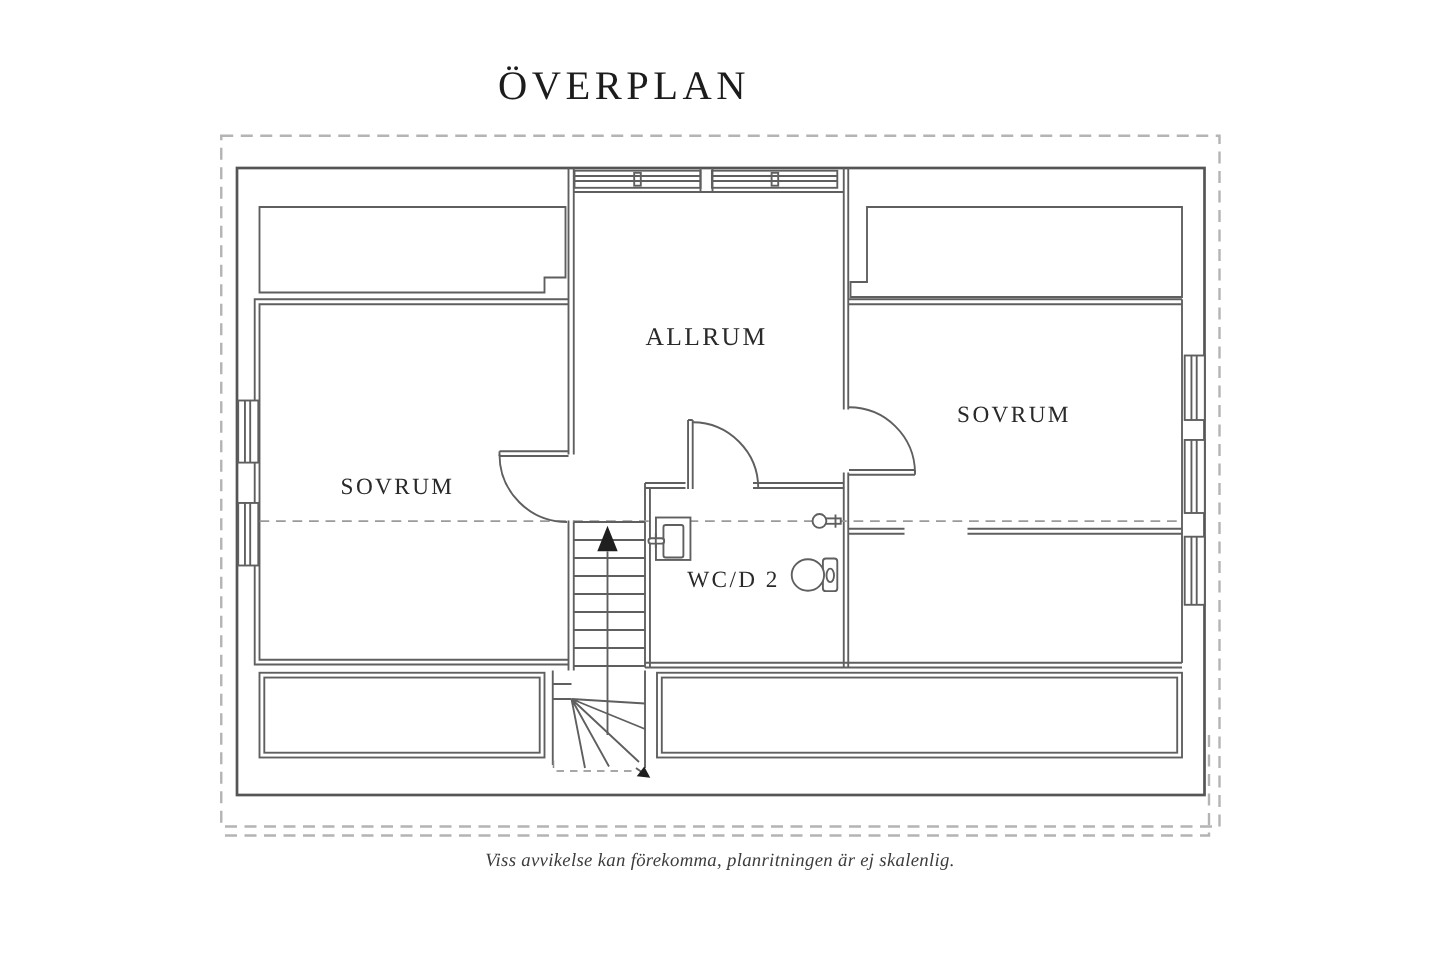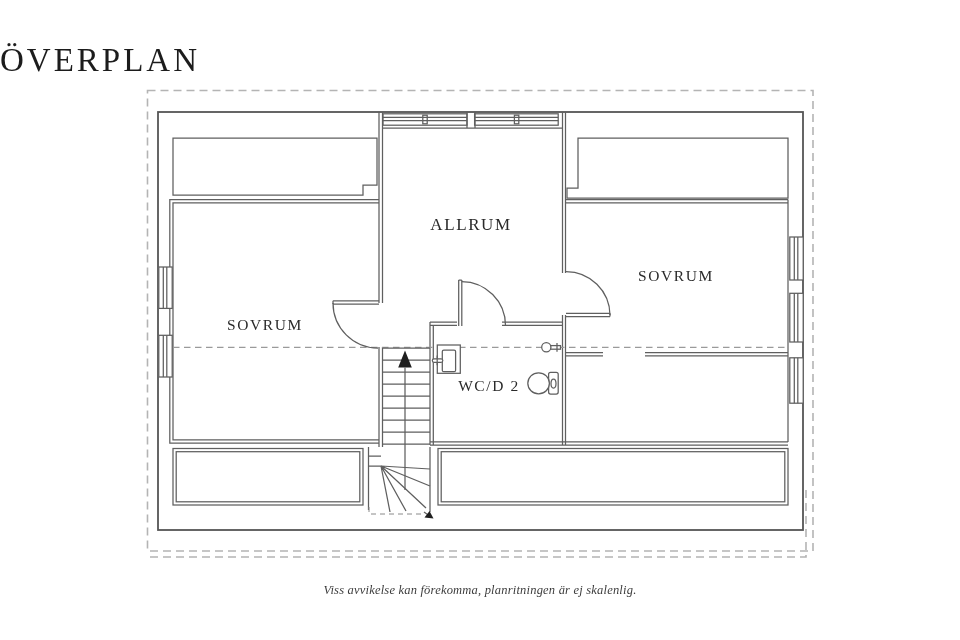--- a/index.html
+++ b/index.html
@@ -10,25 +10,25 @@
     --ceiling-dash:#9a9a9a;
     --text:#1c1c1c;
   }
   html,body{margin:0;padding:0;}
   body{
     width:960px;height:640px;position:relative;overflow:hidden;
     background:var(--bg);
     font-family:"Liberation Serif","DejaVu Serif",serif;
   }
   .page-title{
-    position:absolute;left:0;top:42px;width:832px;
-    font-size:33px;letter-spacing:3px;color:var(--text);font-weight:500;
+    position:absolute;left:0;top:42px;width:832px;text-align:center;
+    font-size:27px;letter-spacing:3px;color:var(--text);font-weight:500;
   }
   .disclaimer{
-    position:absolute;left:0;top:583px;width:960px;text-align:center;
+    position:absolute;left:0;top:566px;width:960px;text-align:center;
     font-style:italic;font-size:12.5px;color:#3c3c3c;letter-spacing:.2px;
   }
   svg{position:absolute;left:0;top:0;}
   .b-dash{fill:none;stroke:var(--dashed-border);stroke-width:1.6;stroke-dasharray:8 5;}
   .wallO{fill:none;stroke:var(--wall);stroke-width:1.8;}
   .wall{fill:none;stroke:var(--wall-light);stroke-width:1.25;}
   .wallf{fill:#ffffff;stroke:var(--wall-light);stroke-width:1.25;}
   .cdash{fill:none;stroke:var(--ceiling-dash);stroke-width:1.1;stroke-dasharray:6.5 4.5;}
   .sdash{fill:none;stroke:#8a8a8a;stroke-width:1;stroke-dasharray:5 4;}
   .fill-dark{fill:#1f1f1f;stroke:none;}

